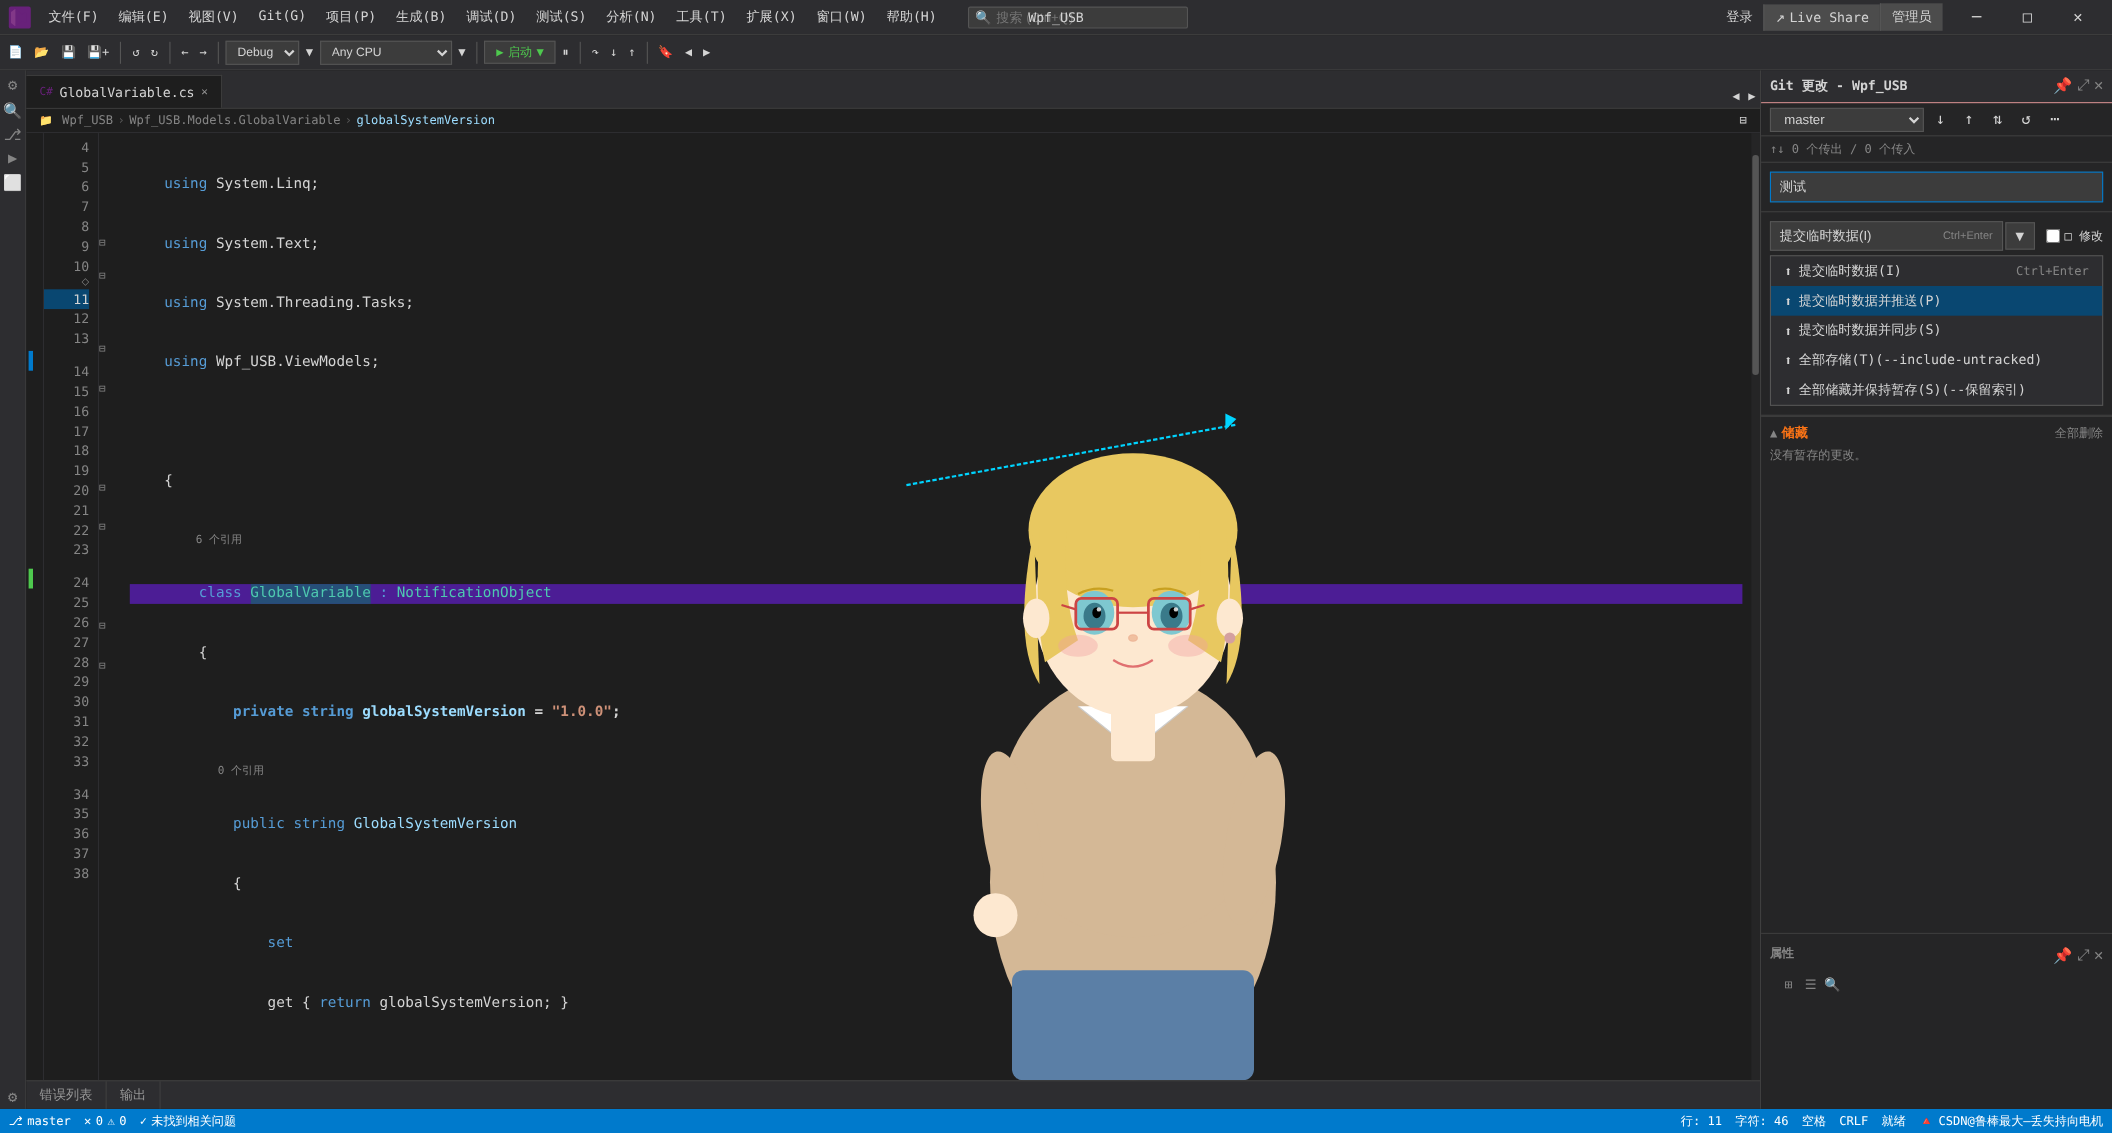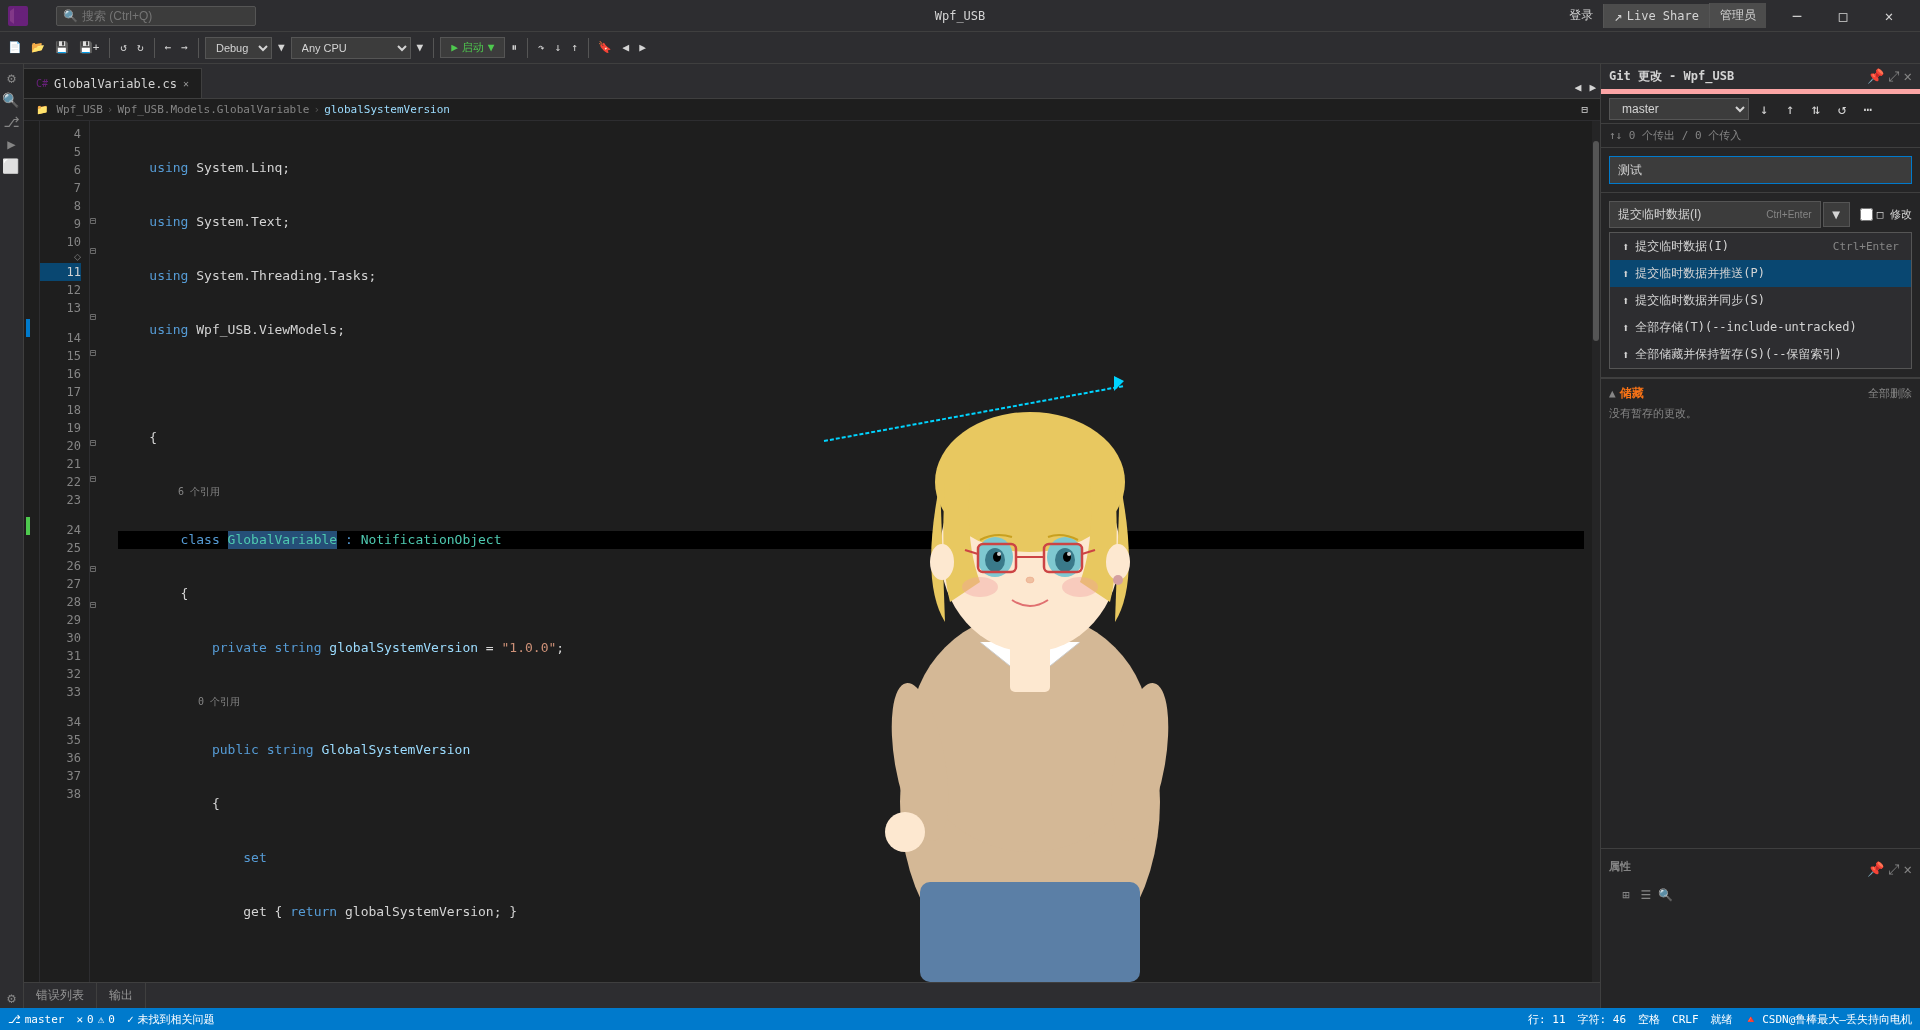--- a/index.html
+++ b/index.html
@@ -233,21 +233,21 @@
     .right-panel {
       width: 320px;
       background: #252526;
       border-left: 1px solid #3f3f3f;
       display: flex;
       flex-direction: column;
     }
     .right-panel-header {
       height: 30px;
       background: #2d2d30;
-      border-bottom: 5px solid #fca5a5;
+      border-bottom: 1px solid #fca5a5;
       display: flex;
       align-items: center;
       padding: 0 8px;
       justify-content: space-between;
       gap: 36px;
     }
     .right-panel-title {
       font-size: 12px;
       color: #d4d4d4;
       font-weight: bold;
@@ -474,20 +474,35 @@
   </style>
 </head>
 <body>
 
 <div class="title-bar">
   <div class="title-bar-logo">
     <svg width="16" height="16" viewBox="0 0 16 16">
       <path d="M0 3l4-3 6 5 4-2v10l-4-2-6 5-4-3z" fill="#68217a"></path>
       <path d="M4 0v16l-4-3V3z" fill="#9b4f96" opacity="0.5"></path>
     </svg>
+  </div>
+  <div class="title-bar-menus">
+    <div class="title-bar-menu-item">文件(F)</div>
+    <div class="title-bar-menu-item">编辑(E)</div>
+    <div class="title-bar-menu-item">视图(V)</div>
+    <div class="title-bar-menu-item">Git(G)</div>
+    <div class="title-bar-menu-item">项目(P)</div>
+    <div class="title-bar-menu-item">生成(B)</div>
+    <div class="title-bar-menu-item">调试(D)</div>
+    <div class="title-bar-menu-item">测试(S)</div>
+    <div class="title-bar-menu-item">分析(N)</div>
+    <div class="title-bar-menu-item">工具(T)</div>
+    <div class="title-bar-menu-item">扩展(X)</div>
+    <div class="title-bar-menu-item">窗口(W)</div>
+    <div class="title-bar-menu-item">帮助(H)</div>
   </div>
   <div class="title-bar-search" style="margin-left:20px;">
     <span style="color:#858585;margin-right:4px;">🔍</span>
     <input type="text" placeholder="搜索 (Ctrl+Q)" style="">
   </div>
   <div class="title-bar-title">Wpf_USB</div>
   <div style="margin-left:auto; display:flex; align-items:center; gap:0;">
     <div style="color:#d4d4d4;padding:0 10px;font-size:12px;cursor:pointer;">登录</div>
     <div class="live-share-btn">
       <span style="font-size:14px;">↗</span>
@@ -662,25 +677,25 @@
       </div>
 
       <div class="code-content" style="overflow:hidden;">
         <div class="code-line" style="height:18px;"><span class="kw">    using</span><span> System.Linq;</span></div>
         <div class="code-line" style="height:18px;"><span class="kw">    using</span><span> System.Text;</span></div>
         <div class="code-line" style="height:18px;"><span class="kw">    using</span><span> System.Threading.Tasks;</span></div>
         <div class="code-line" style="height:18px;"><span class="kw">    using</span><span> Wpf_USB.ViewModels;</span></div>
         <div class="code-line" style="height:18px;"></div>
         <div class="code-line" style="height:18px;"><span>    {</span></div>
         <div class="code-line" style="height:12px; font-size:10px;"><span class="text-gray" style="padding-left:60px;">6 个引用</span></div>
-        <div class="code-line highlighted" style="height:18px; background:#000000;">
+        <div class="code-line highlighted" style="height:18px; background:#4c1d95;">
           <span class="kw">        class </span><span class="type highlight-class">GlobalVariable</span><span class="kw"> : </span><span class="type">NotificationObject</span>
         </div>
         <div class="code-line" style="height:18px;"><span>        {</span></div>
-        <div class="code-line" style="height:18px;"><span class="kw">            private string </span><span class="prop">globalSystemVersion</span><span> = </span><span class="str">"1.0.0"</span><span>;</span></div>
+        <div class="code-line" style="height:18px;font-weight:bold;"><span class="kw">            private string </span><span class="prop">globalSystemVersion</span><span> = </span><span class="str">"1.0.0"</span><span>;</span></div>
         <div class="code-line" style="height:12px; font-size:10px;"><span class="text-gray" style="padding-left:80px;">0 个引用</span></div>
         <div class="code-line" style="height:18px;"><span class="kw">            public string </span><span class="prop">GlobalSystemVersion</span></div>
         <div class="code-line" style="height:18px;"><span>            {</span></div>
         <div class="code-line" style="height:18px;"><span class="kw">                set</span></div>
         <div class="code-line" style="height:18px;"><span>                get { </span><span class="kw">return</span><span> globalSystemVersion; }</span></div>
         
         
         
         
         

